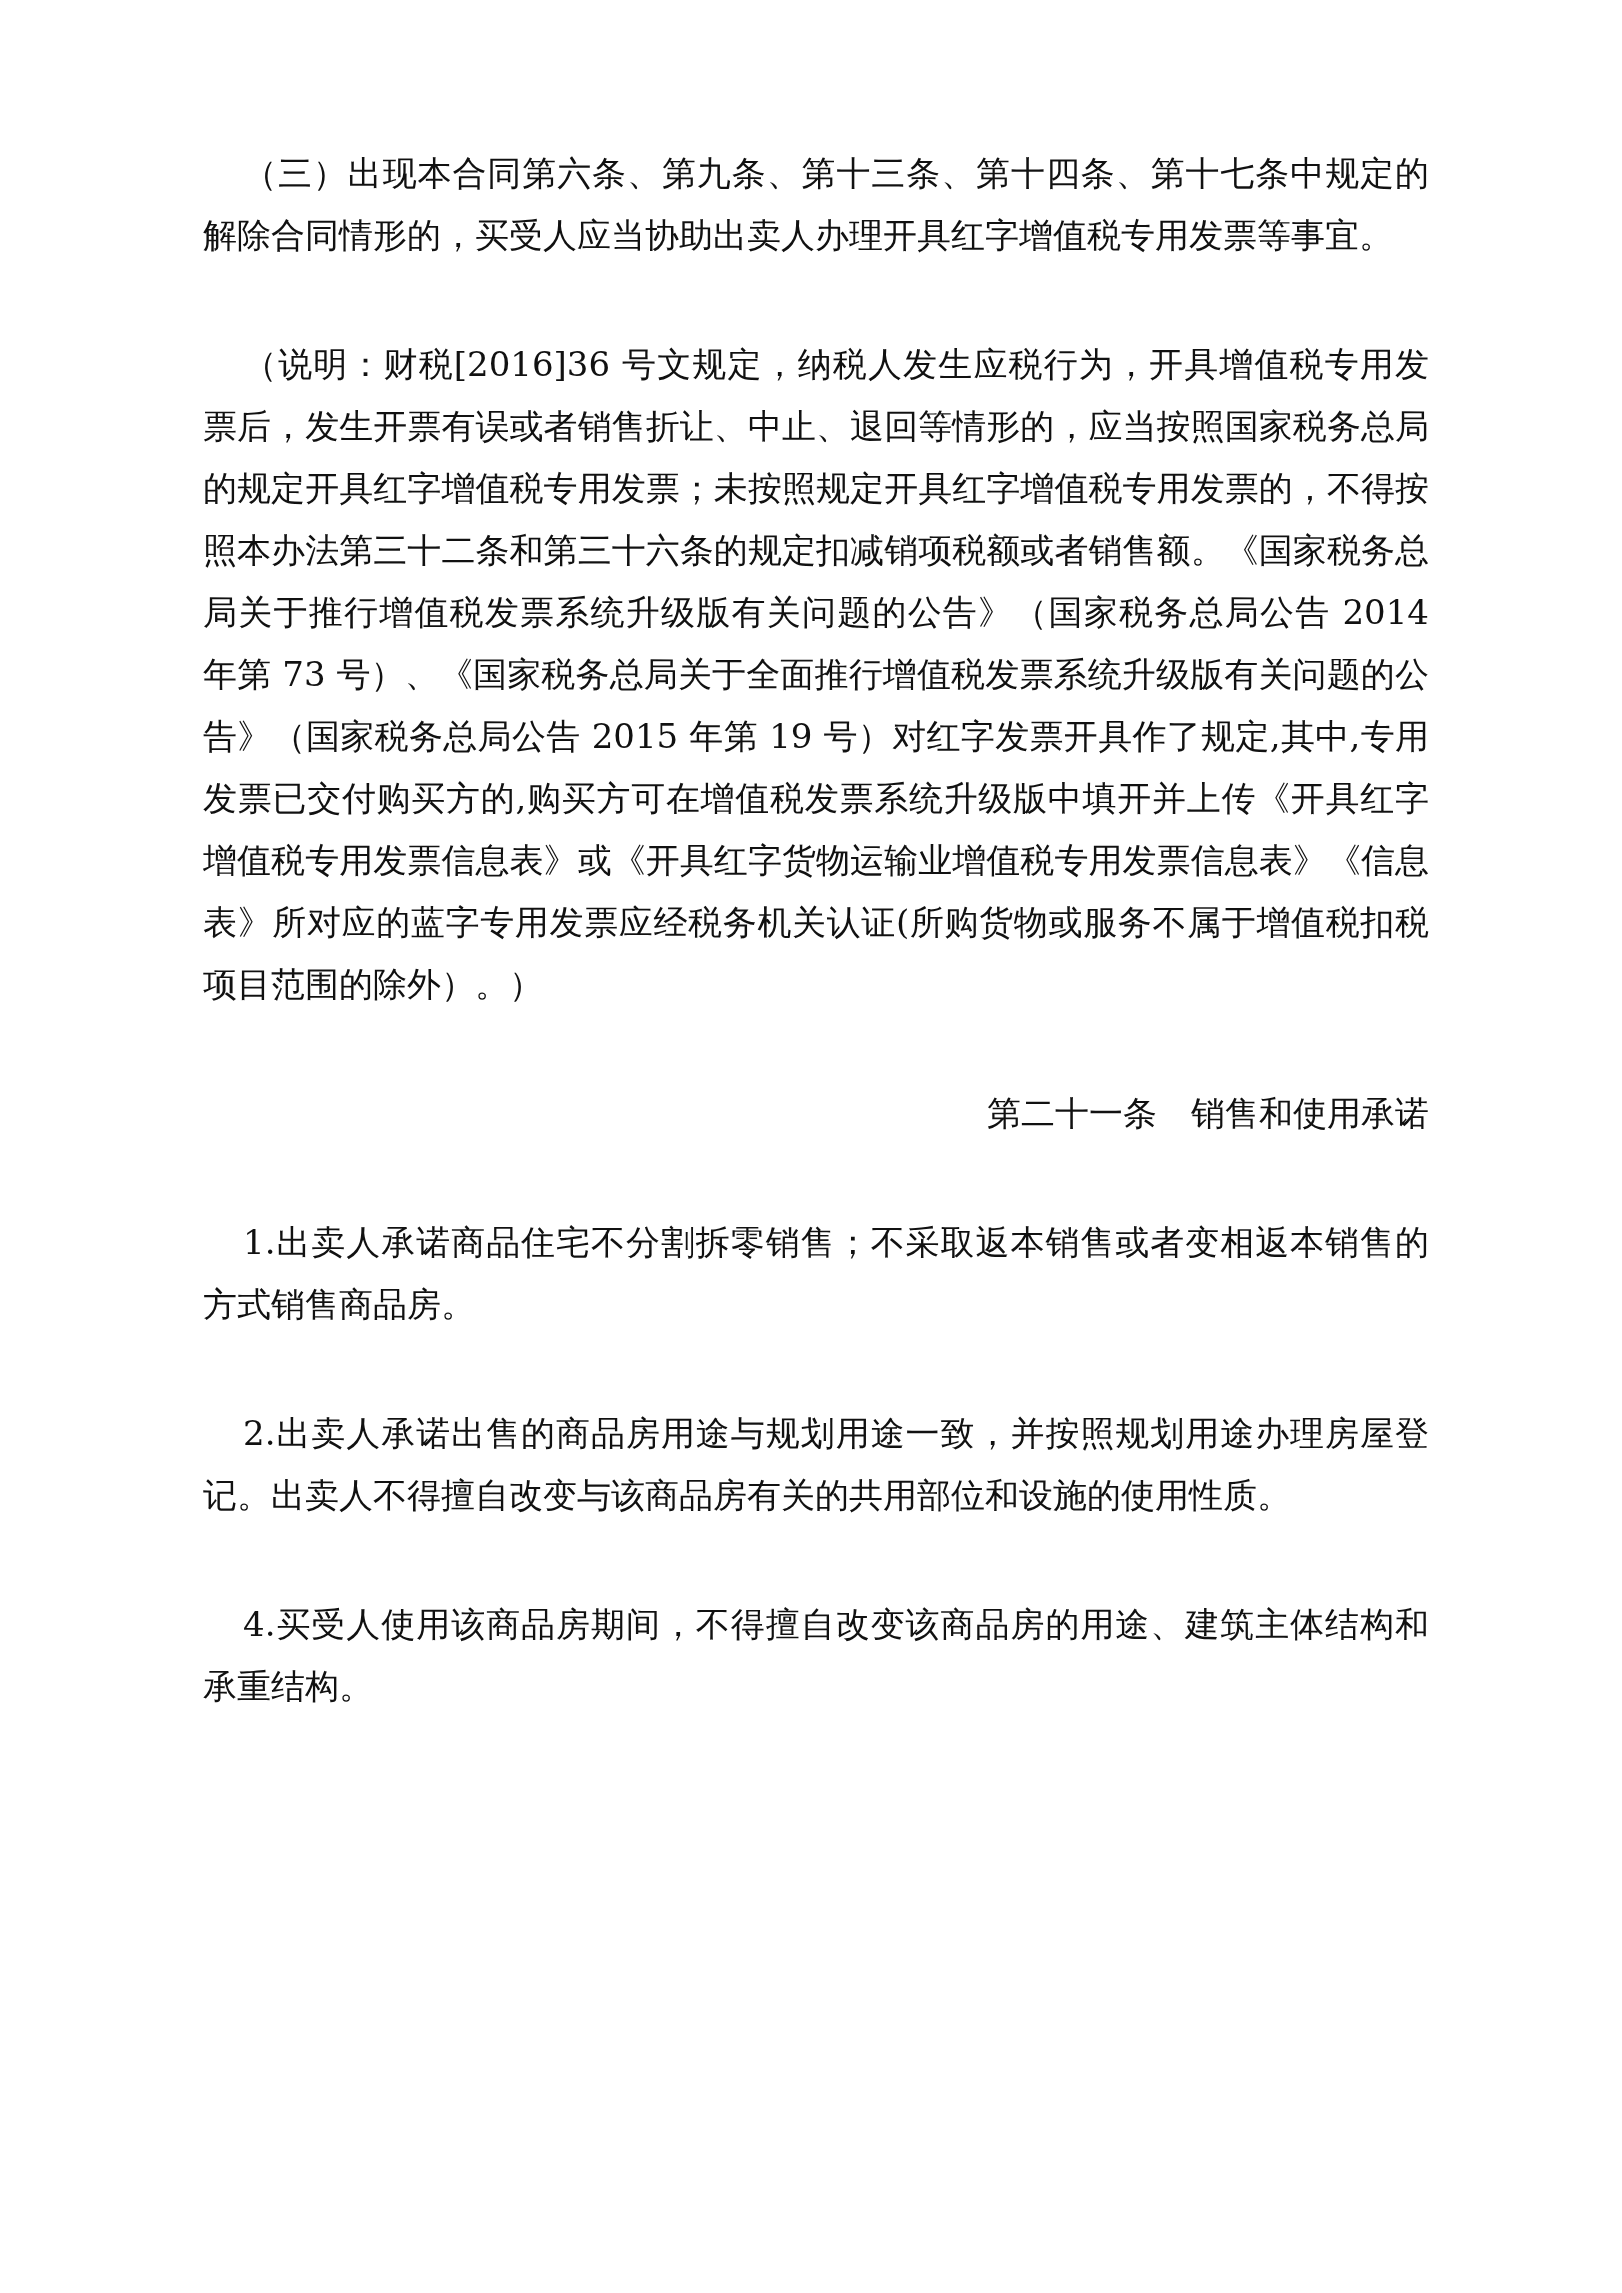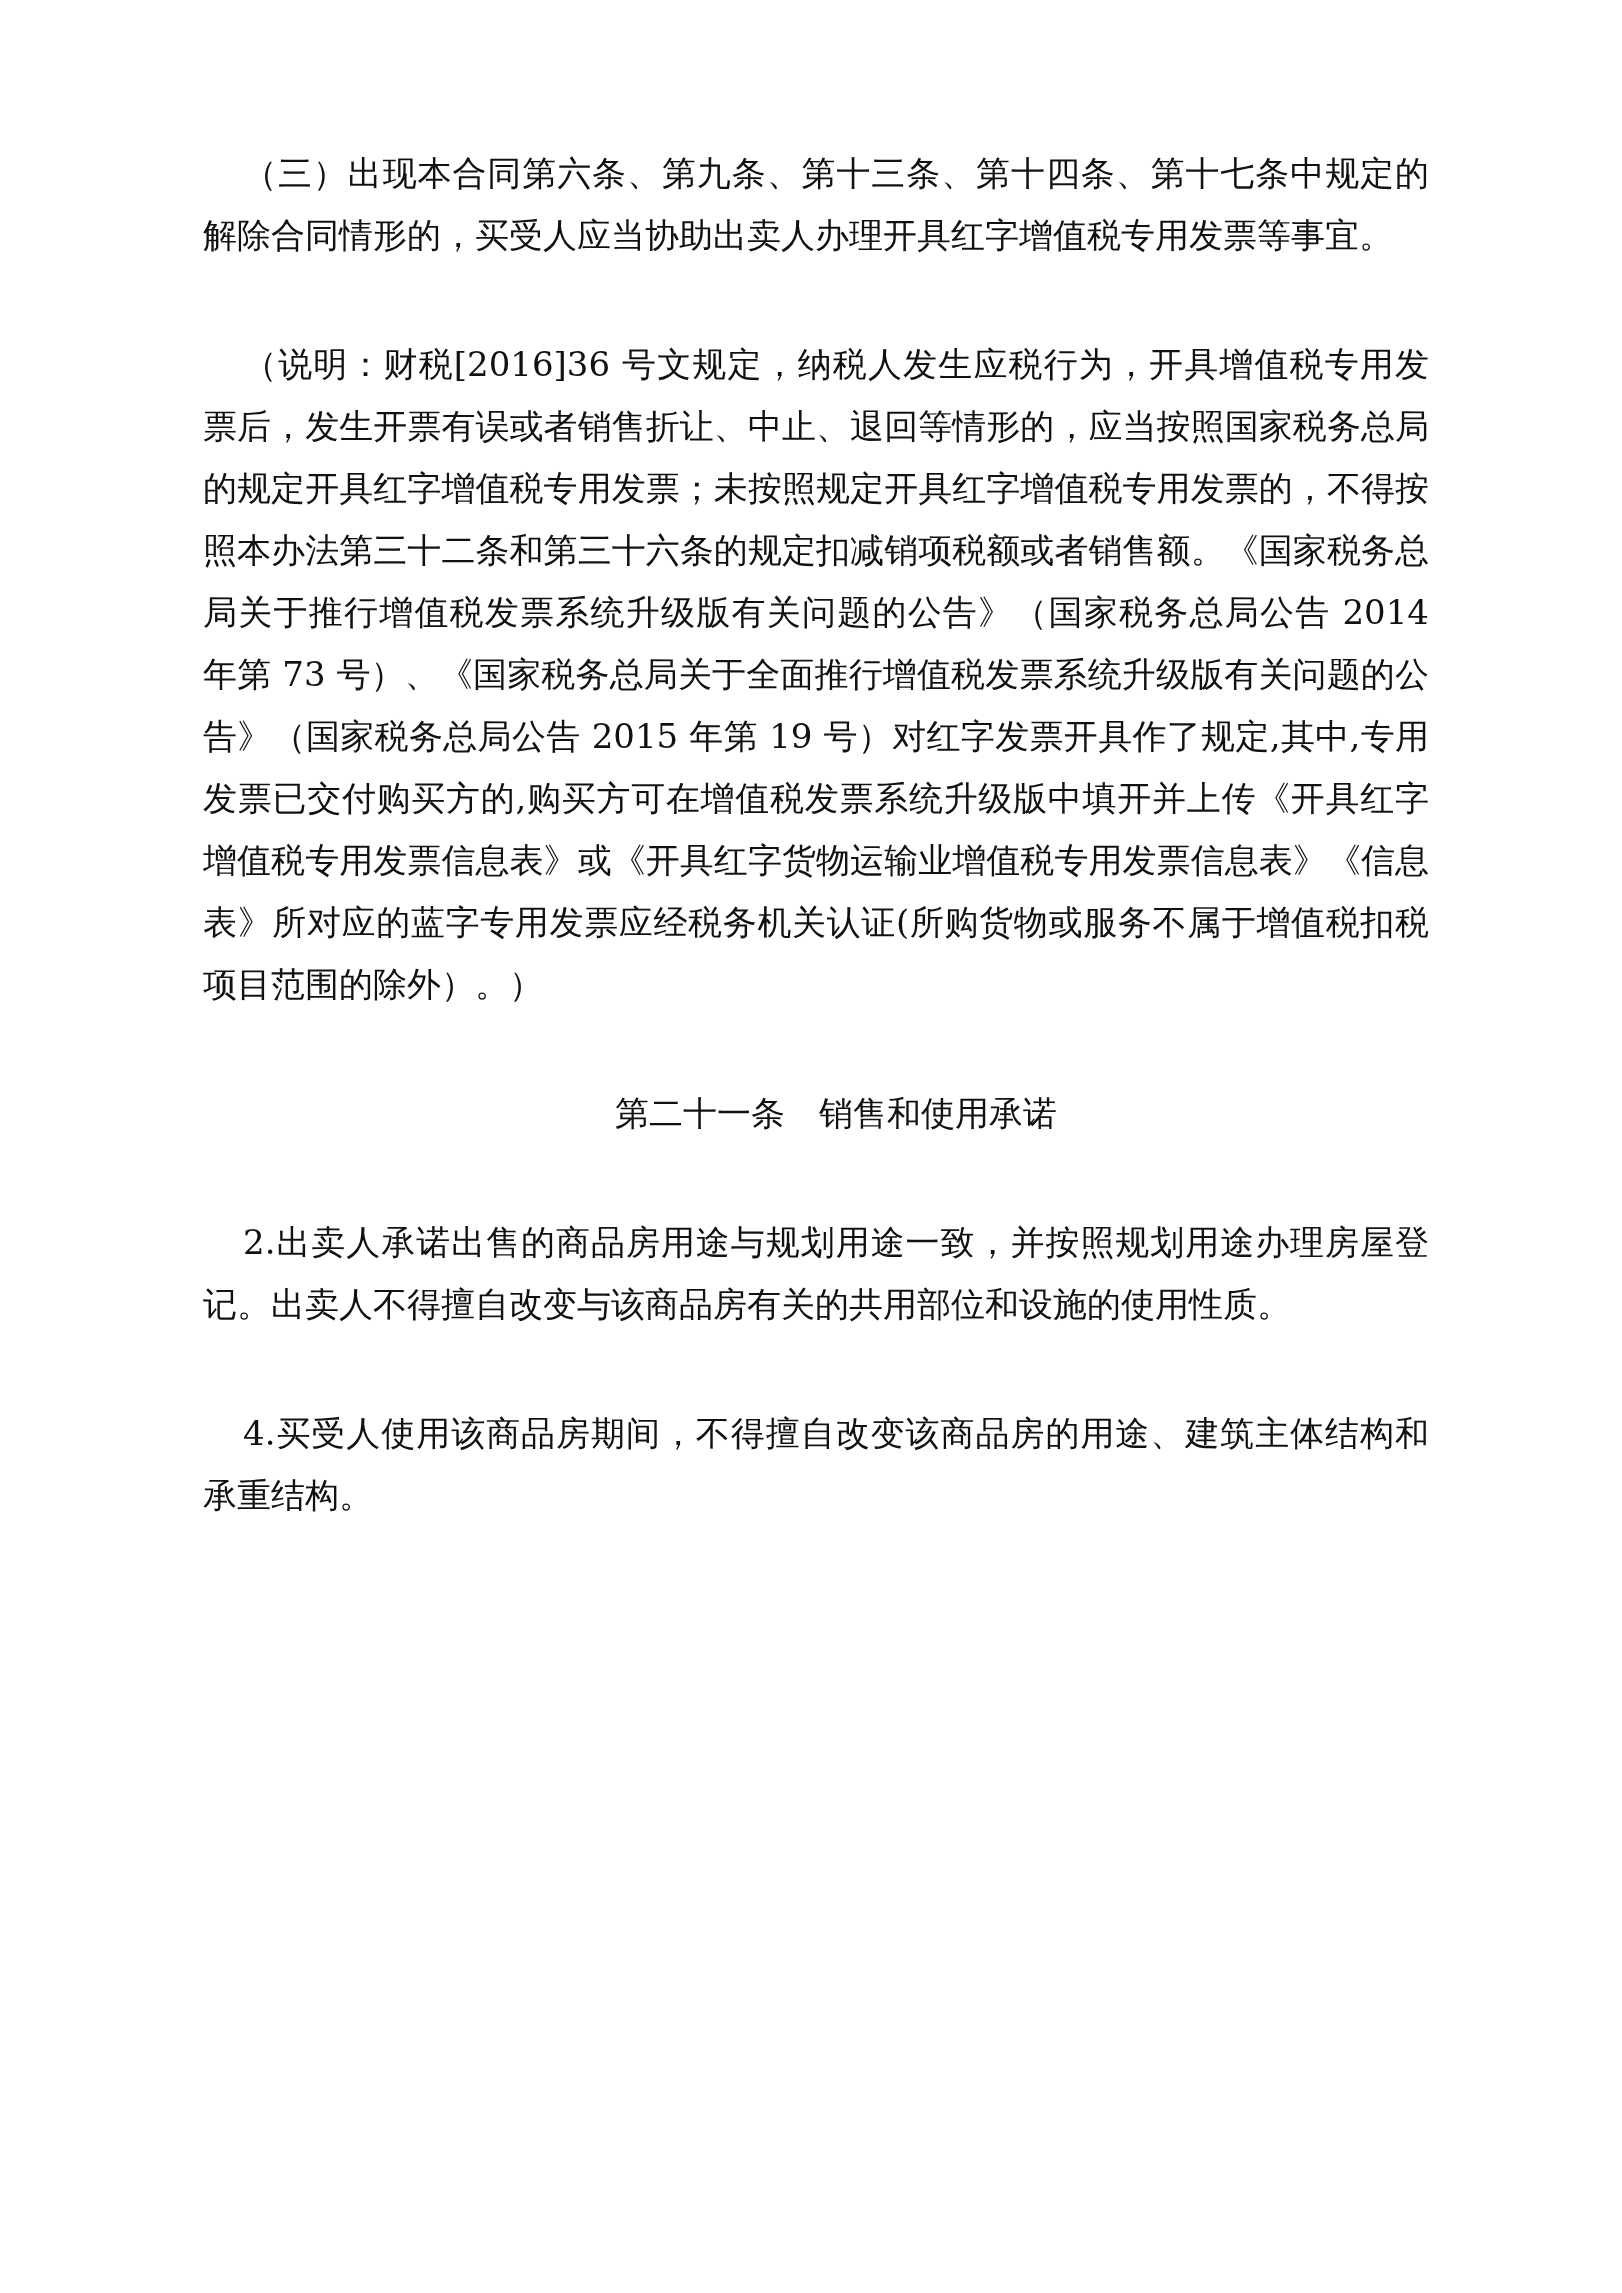--- a/index.html
+++ b/index.html
@@ -23,36 +23,37 @@
     overflow: hidden;
   }
   .page p {
     margin: 0 0 67px 0;
     text-align: justify;
     text-justify: inter-ideograph;
     text-indent: 40px;
     word-break: break-all;
   }
   .page p.heading {
-    text-align: center;
+    text-align: right;
   }
   .page p:last-child {
     margin-bottom: 0;
   }
 </style>
 </head>
 <body>
 
 <div class="page">
   <p>（三）出现本合同第六条、第九条、第十三条、第十四条、第十七条中规定的解除合同情形的，买受人应当协助出卖人办理开具红字增值税专用发票等事宜。</p>
 
   <p>（说明：财税[2016]36 号文规定，纳税人发生应税行为，开具增值税专用发票后，发生开票有误或者销售折让、中止、退回等情形的，应当按照国家税务总局的规定开具红字增值税专用发票；未按照规定开具红字增值税专用发票的，不得按照本办法第三十二条和第三十六条的规定扣减销项税额或者销售额。《国家税务总局关于推行增值税发票系统升级版有关问题的公告》（国家税务总局公告 2014 年第 73 号）、《国家税务总局关于全面推行增值税发票系统升级版有关问题的公告》（国家税务总局公告 2015 年第 19 号）对红字发票开具作了规定,其中,专用发票已交付购买方的,购买方可在增值税发票系统升级版中填开并上传《开具红字增值税专用发票信息表》或《开具红字货物运输业增值税专用发票信息表》《信息表》所对应的蓝字专用发票应经税务机关认证(所购货物或服务不属于增值税扣税项目范围的除外）。）</p>
 
   <p class="heading">第二十一条　销售和使用承诺</p>
 
+  <p>1.出卖人承诺商品住宅不分割拆零销售；不采取返本销售或者变相返本销售的方式销售商品房。</p>
 
   <p>2.出卖人承诺出售的商品房用途与规划用途一致，并按照规划用途办理房屋登记。出卖人不得擅自改变与该商品房有关的共用部位和设施的使用性质。</p>
 
 
 
   <p>4.买受人使用该商品房期间，不得擅自改变该商品房的用途、建筑主体结构和承重结构。</p>
 </div>
 
 
 </body></html>

